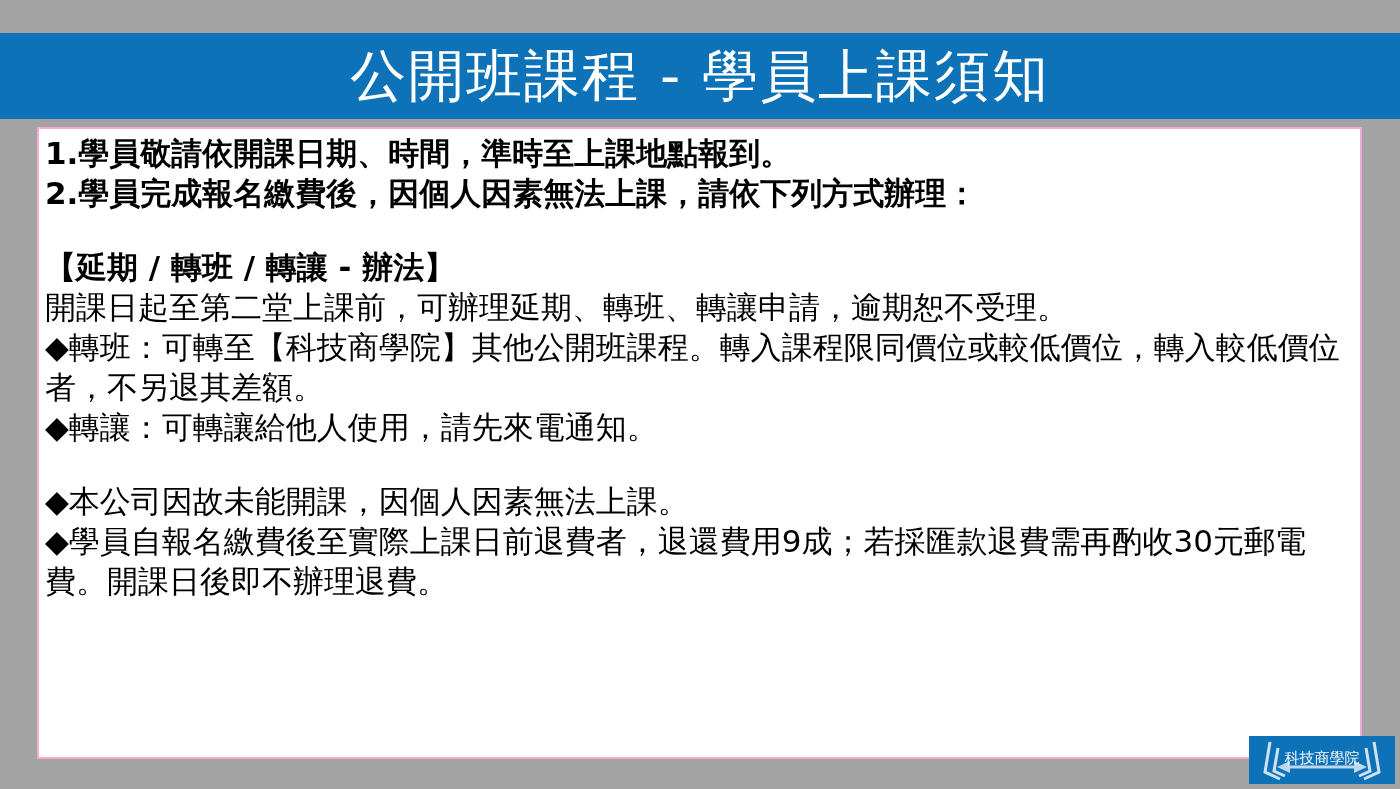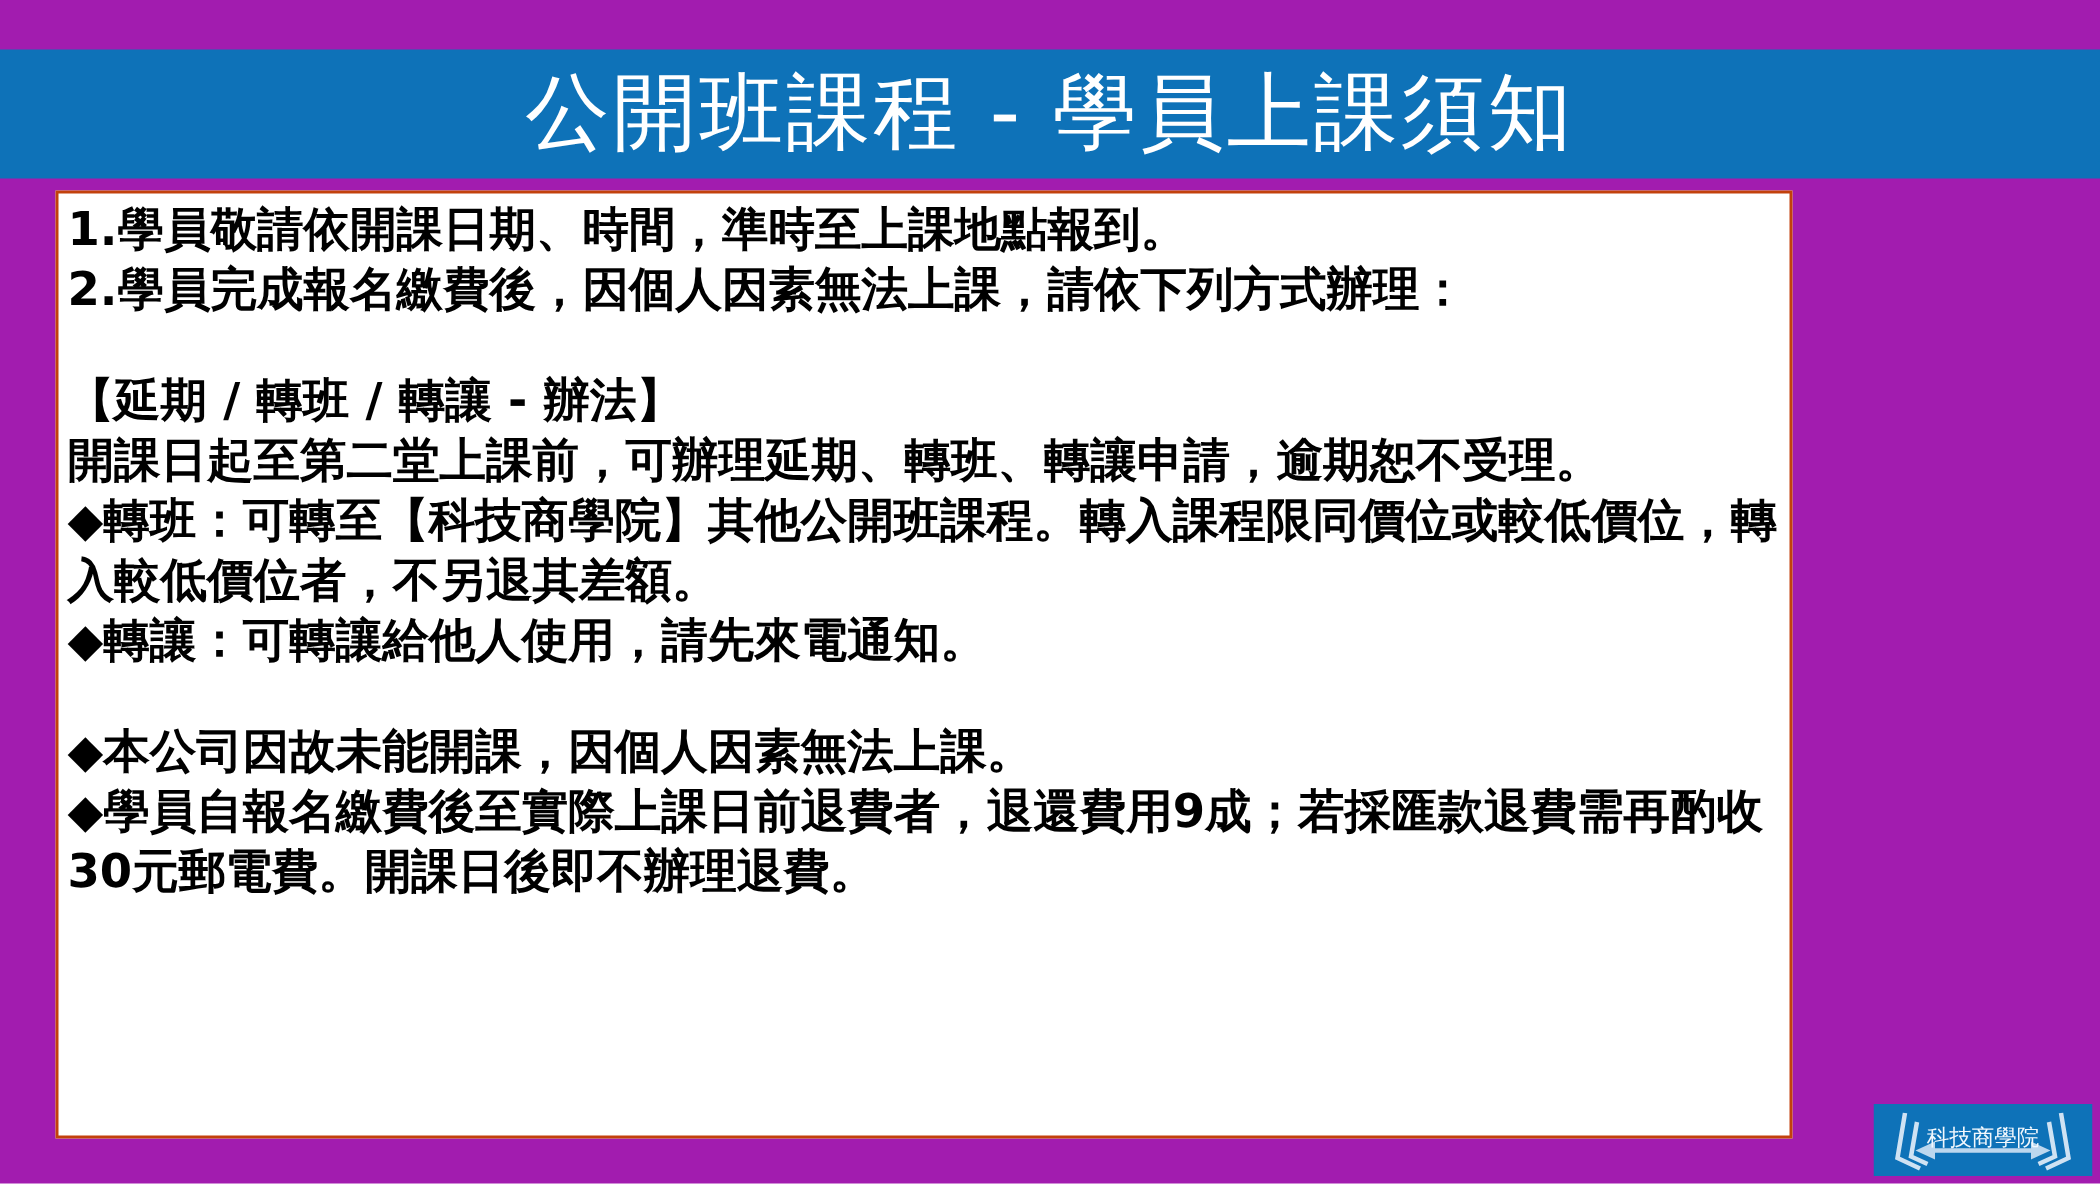--- a/index.html
+++ b/index.html
@@ -5,51 +5,51 @@
   * { margin: 0; padding: 0; box-sizing: border-box; }
   html, body { background: #ffffff; }
   body {
     font-family: "DejaVu Sans", "Liberation Sans", sans-serif;
     width: 1400px; height: 789px;
     position: relative; overflow: hidden;
   }
   .slide {
     position: absolute; left: 0; top: 0;
     width: 1400px; height: 789px;
-    background: #a21caf;
+    background: #a3a3a3;
   }
   
   .title-bar {
     position: absolute; left: 0; top: 33px;
     width: 1400px; height: 86px;
     background: #0e72b8;
     display: flex; align-items: center; justify-content: center;
   }
   .title-bar h1 {
     color: #ffffff;
     font-size: 56px;
     font-weight: 500;
     letter-spacing: 2px;
     white-space: nowrap;
     line-height: 1;
   }
   
   .notice-box {
     position: absolute; left: 37px; top: 127px;
-    width: 1158px; height: 632px;
+    width: 1325px; height: 632px;
     background: #ffffff;
-    border: 2px solid #c2410c;
+    border: 2px solid #f9a8d4;
     padding: 4px 6px 16px 6px;
     color: #000000;
     overflow: hidden;
   }
   .notice-box p.line {
     font-size: 31px;
     line-height: 40px;
-    font-weight: 700;
+    font-weight: 400;
     word-break: break-all;
   }
   .notice-box p.bold { font-weight: 700; }
   .notice-box p.gap { height: 34px; }
   
   .logo {
     position: absolute; left: 1249px; top: 736px;
     width: 146px; height: 32px;
     z-index: 5;
   }

